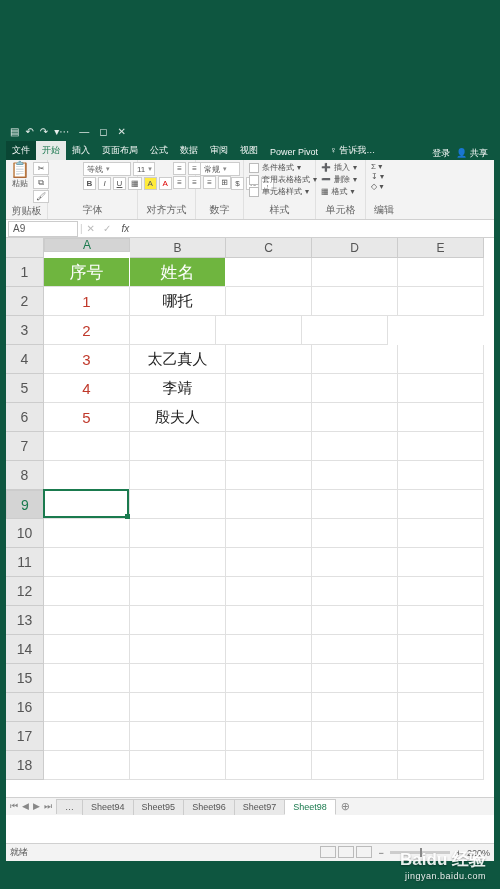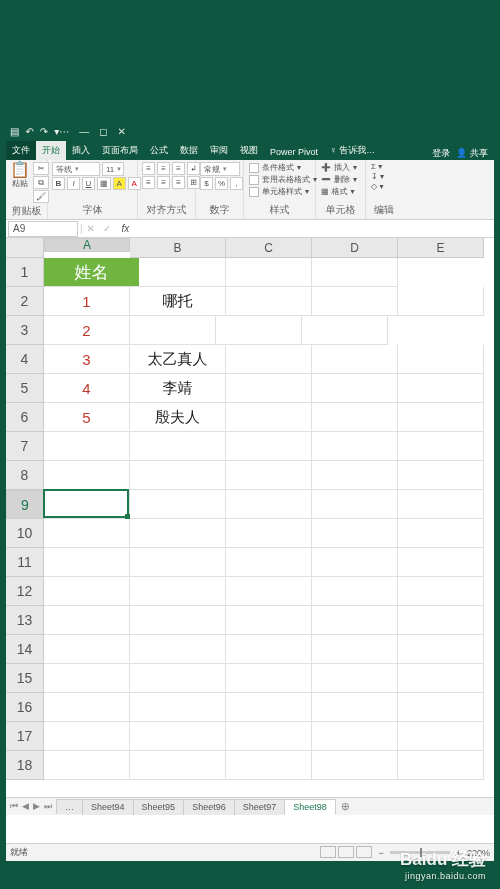--- a/index.html
+++ b/index.html
@@ -74,21 +74,21 @@
     min-width: 0;
   }
   .group-body { display:flex; gap:3px; align-items:flex-start; flex:1; }
   .group-label { text-align:center; font-size:10px; color:#666; padding-top:1px;}
   .bigbtn {
     display:flex; flex-direction:column; align-items:center; justify-content:center;
     width:28px;
   }
   .bigbtn .ic { font-size:16px; line-height:1; }
   .stack { display:flex; flex-direction:column; gap:1px; }
-  .row { display:flex; gap:2px; align-items:center; }
+  .row { display:flex; gap:2px; align-items:center;margin-left:31px; }
   .minibtn {
     border:1px solid #ccc; background:#fff; font-size:8px;
     height:13px; min-width:13px; display:flex; align-items:center; justify-content:center;
     padding:0 2px; color:#555;
   }
   .sel { border:1px solid #ccc; background:#fff; font-size:8px; height:14px; padding:0 3px; display:flex; align-items:center; }
   .sel.after::after { content:"▾"; margin-left:3px; font-size:7px; color:#888;}
   .ritem { display:flex; align-items:center; gap:3px; font-size:8px; padding:0 1px; white-space:nowrap;}
   .ritem .sq { width:10px;height:10px;border:1px solid #bbb; background:#fff; display:inline-block;}
   
@@ -341,20 +341,21 @@
         <div class="rh">12</div>
         <div class="rh">13</div>
         <div class="rh">14</div>
         <div class="rh">15</div>
         <div class="rh">16</div>
         <div class="rh">17</div>
         <div class="rh">18</div>
       </div>
     <div class="cells" id="cells">
         <div class="crow">
+          <div class="cell headercell" style="width: 86px;">序号</div>
           <div class="cell headercell" style="width: 96px;">姓名</div>
           <div class="cell" style="width: 86px;"></div>
           <div class="cell" style="width: 86px;"></div>
           <div class="cell" style="width: 86px;"></div>
         </div>
         <div class="crow">
           <div class="cell idx" style="width: 86px;">1</div>
           <div class="cell" style="width: 96px;">哪托</div>
           <div class="cell" style="width: 86px;"></div>
           <div class="cell" style="width: 86px;"></div>

